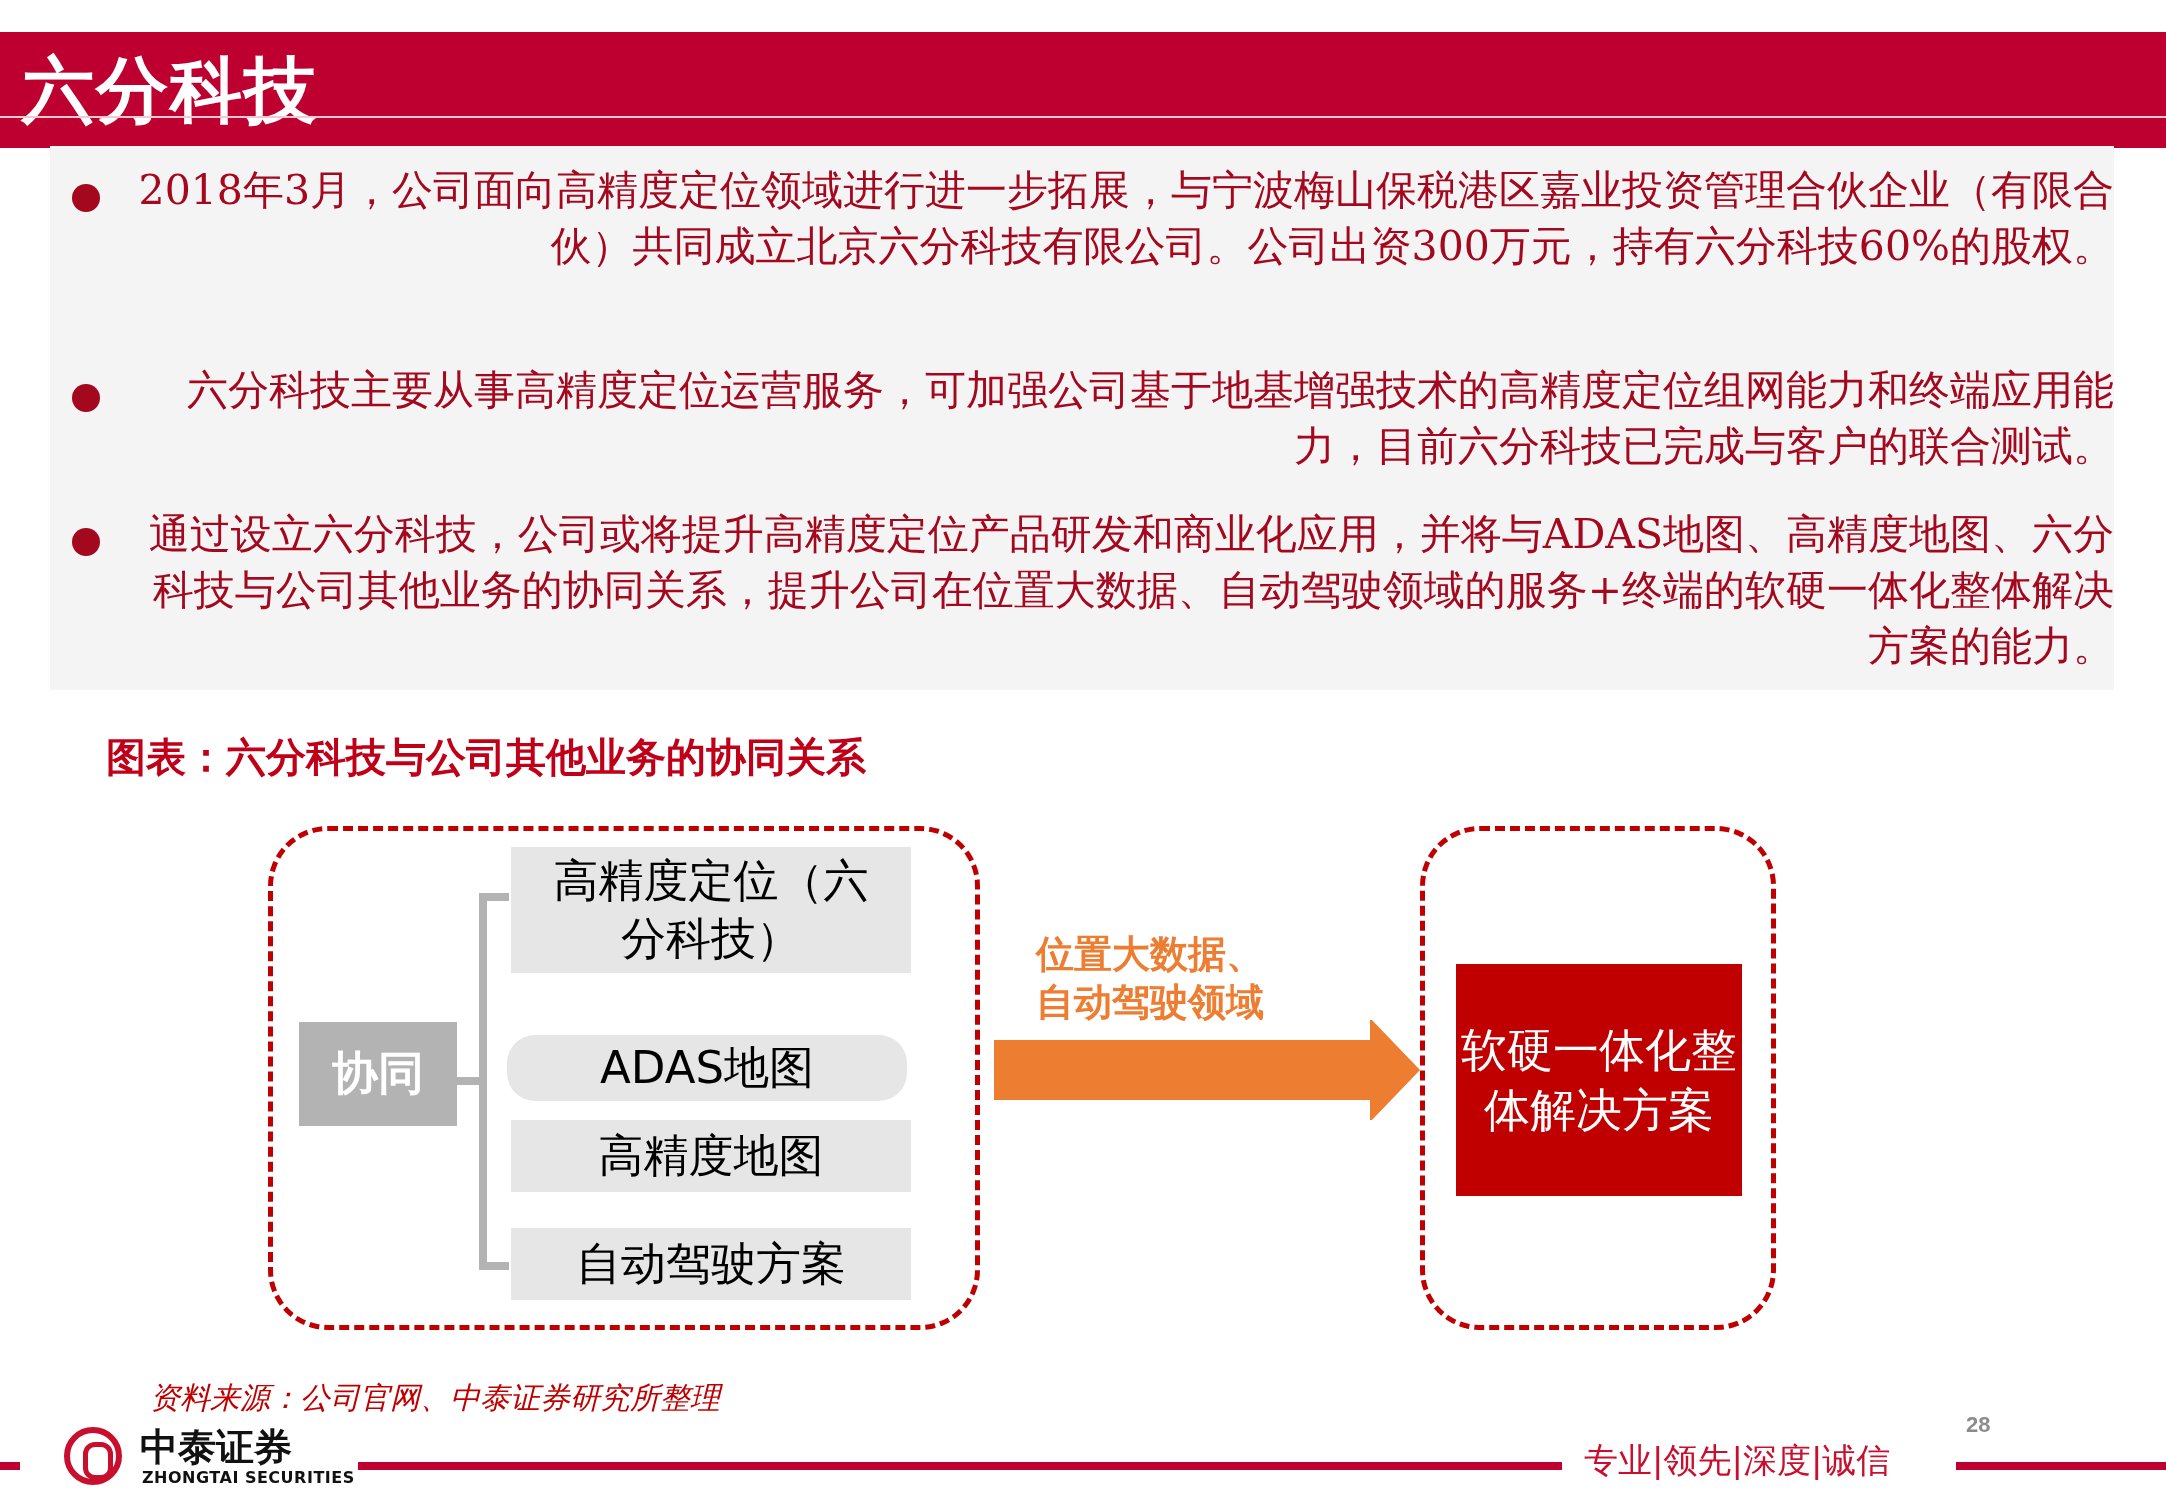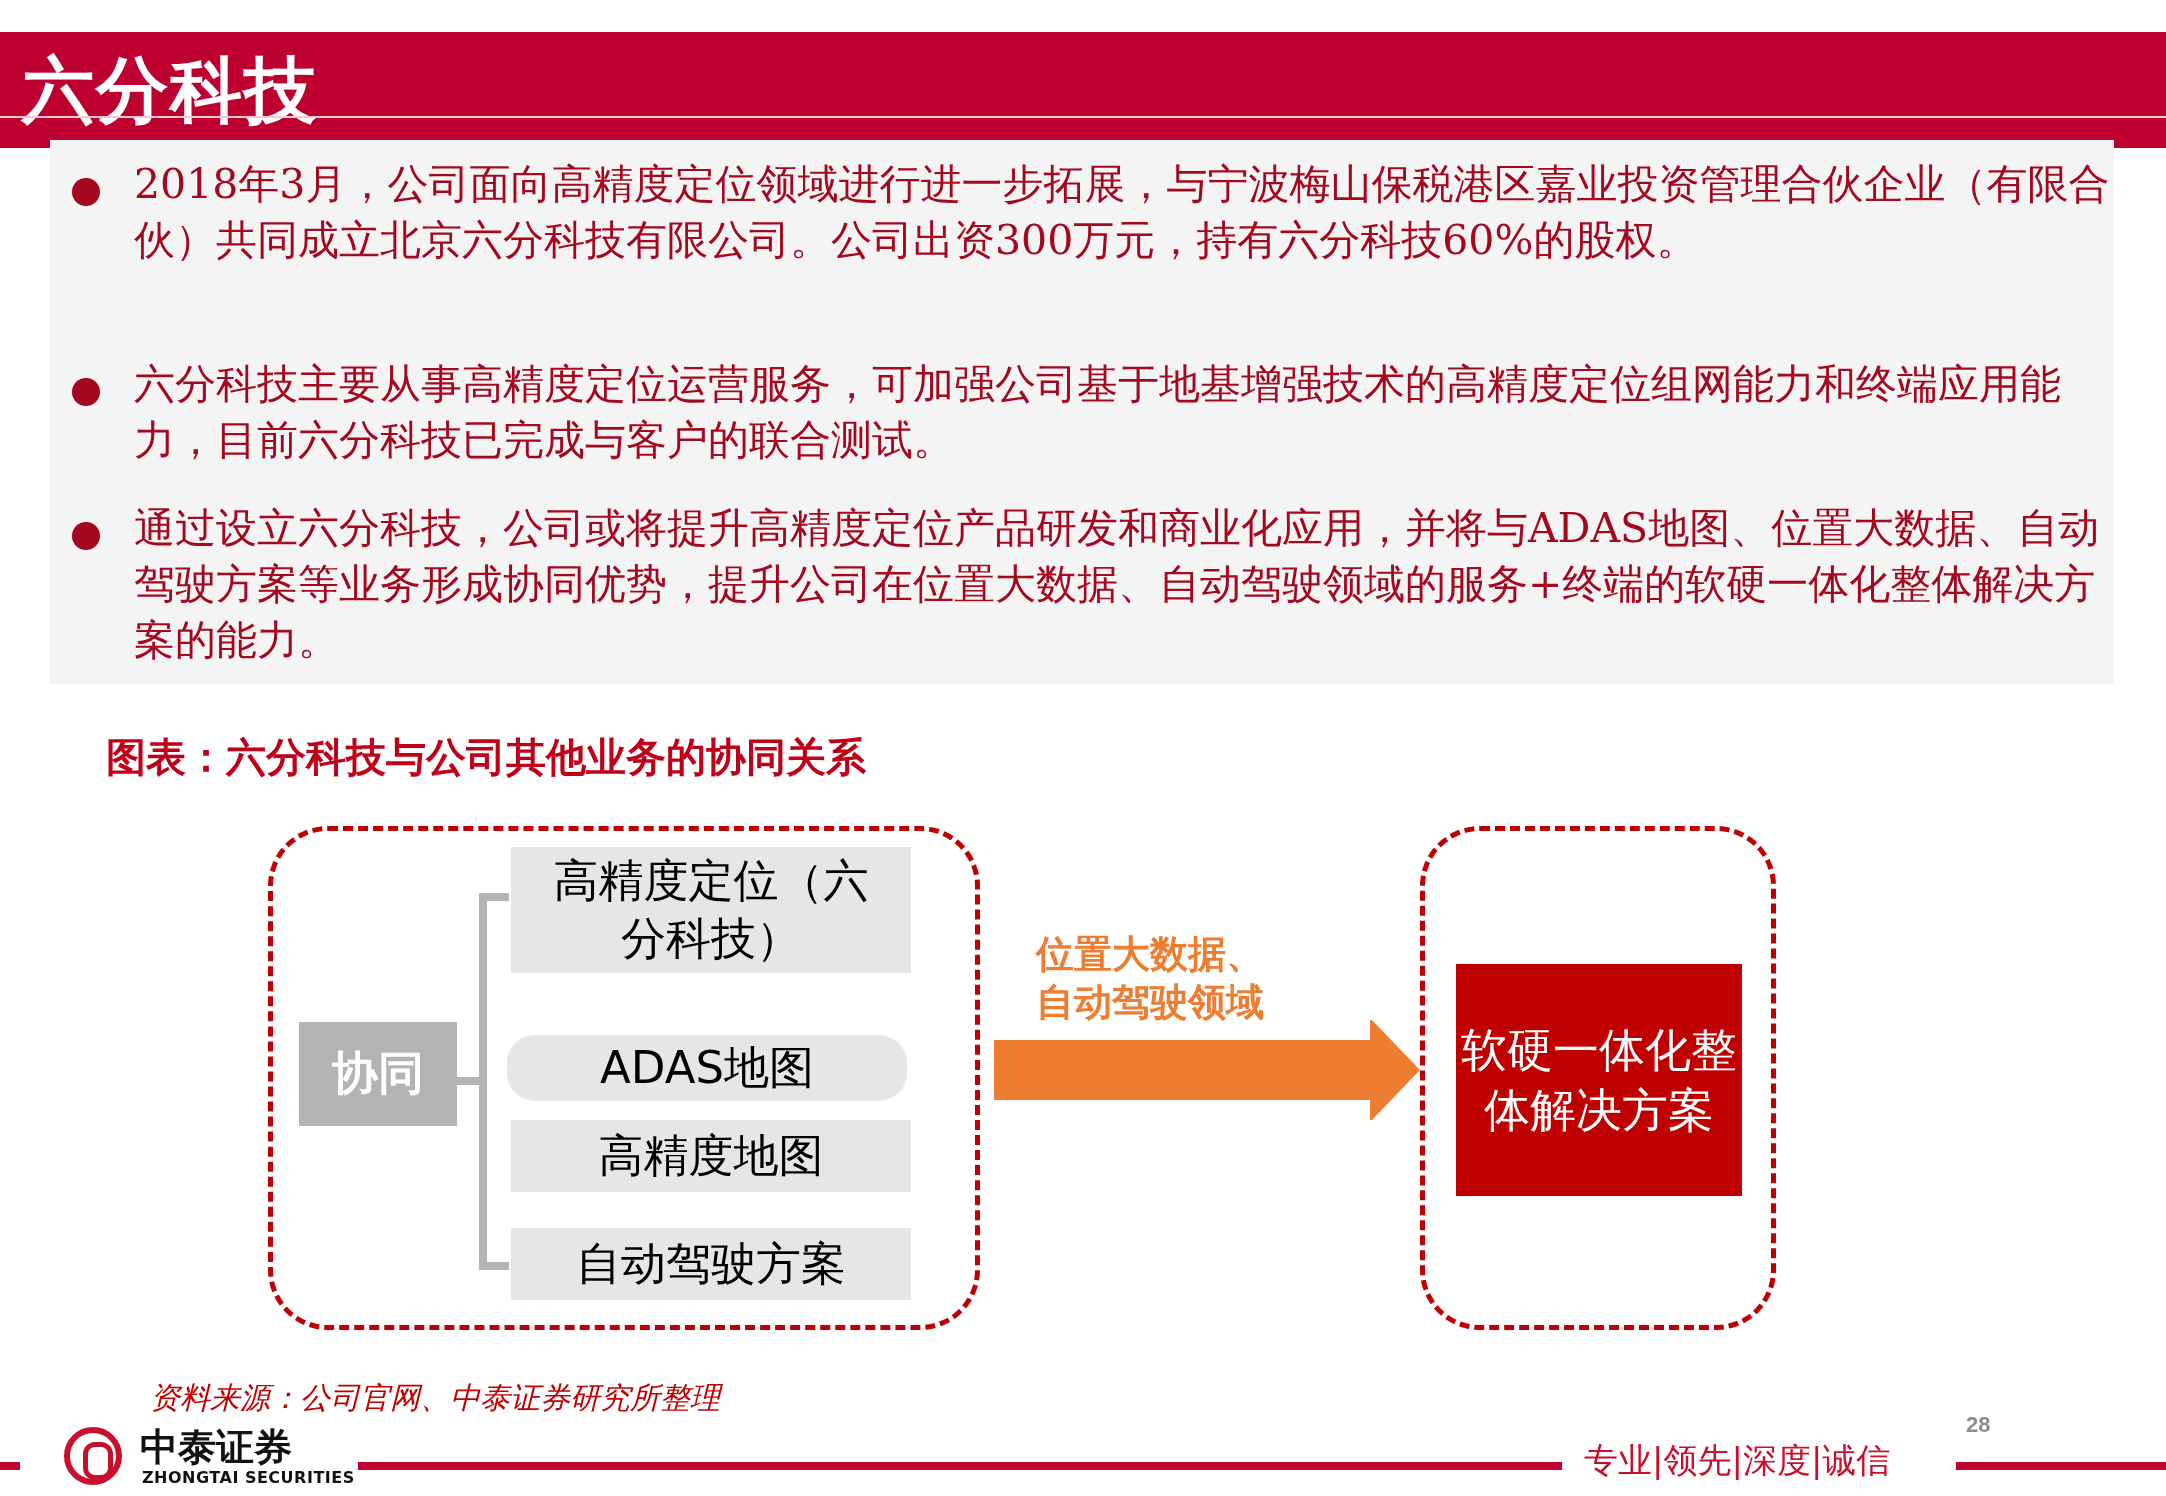--- a/index.html
+++ b/index.html
@@ -15,22 +15,23 @@
     position: absolute; left: 22px; top: 18px;
     color: #ffffff; font-size: 72px; line-height: 80px;
     font-family: "DejaVu Serif", "Liberation Serif", serif; font-weight: bold;
     letter-spacing: 2px;
   }
   .header-underline {
     position: absolute; left: 0; top: 116px; width: 2166px; height: 2px; background: #f2c9d2;
   }
 
   .text-panel {
-    position: absolute; left: 50px; top: 140px; width: 2064px; height: 544px;
+    position: absolute; left: 50px; top: 146px; width: 2064px; height: 544px;
     background: #f4f4f4;
+    text-align: right;
   }
   .bullet {
     position: absolute; left: 0; width: 2064px;
   }
   .bullet-dot {
     position: absolute; left: 22px; width: 28px; height: 28px; border-radius: 50%;
     background: #a4081f;
   }
   .bullet-text {
     position: absolute; left: 84px; width: 1980px;
@@ -147,21 +148,21 @@
   <div class="bullet b1">
     <div class="bullet-dot"></div>
     <div class="bullet-text">2018年3月，公司面向高精度定位领域进行进一步拓展，与宁波梅山保税港区嘉业投资管理合伙企业（有限合伙）共同成立北京六分科技有限公司。公司出资300万元，持有六分科技60%的股权。</div>
   </div>
   <div class="bullet b2">
     <div class="bullet-dot"></div>
     <div class="bullet-text">六分科技主要从事高精度定位运营服务，可加强公司基于地基增强技术的高精度定位组网能力和终端应用能力，目前六分科技已完成与客户的联合测试。</div>
   </div>
   <div class="bullet b3">
     <div class="bullet-dot"></div>
-    <div class="bullet-text">通过设立六分科技，公司或将提升高精度定位产品研发和商业化应用，并将与ADAS地图、位置大数据、自动驾驶方案等业务形成协同优势，提升公司在位置大数据、自动驾驶领域的服务+终端的软硬一体化整体解决方案的能力。</div>
+    <div class="bullet-text">通过设立六分科技，公司或将提升高精度定位产品研发和商业化应用，并将与ADAS地图、高精度地图、六分科技与公司其他业务的协同关系，提升公司在位置大数据、自动驾驶领域的服务+终端的软硬一体化整体解决方案的能力。</div>
   </div>
 </div>
 
 <div class="figure-caption">图表：六分科技与公司其他业务的协同关系</div>
 
 <div class="dashed-group group-left"></div>
 <div class="dashed-group group-right"></div>
 
 <div class="hub">协同</div>
 <div class="bracket-h bh-stem"></div>

